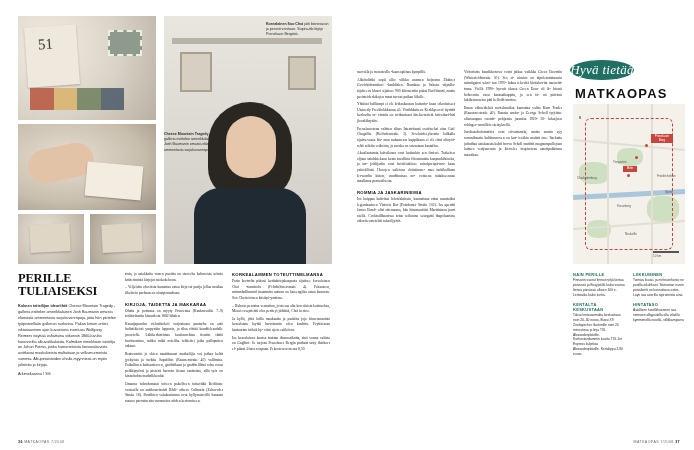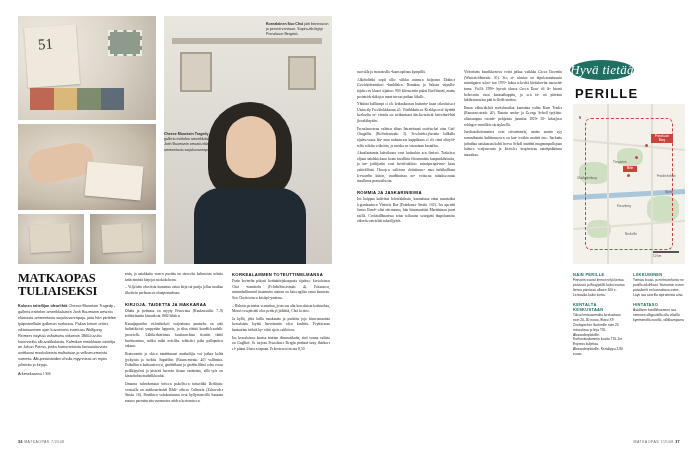--- a/index.html
+++ b/index.html
@@ -421,21 +421,21 @@
 
       <div class="cap cap-right">
         <b>Korealainen Soo Choi</b>
         <span>jätti bisnesuran ja perusti verstaan. Supira-tila löytyi Prenzlauer Bergistä.</span>
       </div>
     </div>
 
     <div class="lp-cols">
 
       <div class="col">
-        <h1 class="headline">MATKAOPAS TULIAISEKSI</h1>
+        <h1 class="headline">PERILLE TULIAISEKSI</h1>
         <p class="standfirst">
           <b>Kolmen taiteilijan ideariihtä</b>
           <span>Cheese Mountain Tragedy -galleria esittelee amerikkalaisen Josh Baumanin omasta elämästä ammentavia sarjakuvanrripoja, joita hän piirtelee työpisteellään gallerian nurkassa. Pakan kirnen artisti, viktoriaanisen ajan kuvastosta inoistuva Wolfgang Reimers näyttää vahattuina viikonsin 1800-luvulta karanneilta alkuvaikkalaista. Kolmikon nimekkään taiteilija on Johan Potma, jonka humoristisista fantasiakuvista avittkovat maskuliinista maltaitaan jo velkumurmeista summia. Alkuperäisteiden ohalla myynnissä on myös julisteita ja kirjoja.</span>
         </p>
         <p class="standfirst" style="margin-top:3px">Arkimekaansa / SG</p>
       </div>
 
       <div class="col">
         <p class="para first">sista, ja asiakkaita varren puoitin on strovelta kahmeista solmia kriiterimistä kirjojen tuokokehoun.</p>
         <p class="para">– Veljeistin ohvetista kamattaa ostaa kirja tai parija jollaa matkaa ilkeittein parhaaseen olastpostarhaan.</p>
@@ -477,21 +477,21 @@
       </div>
       <div class="col">
         <p class="para">Victoriarta baarikkoretva voint jatkaa vaikkka Green Doorriin (Winterfeldtstraße 50). Ses si- niasius on täpoletumitnuuin mimiigston seksi- tan 1970- lukua tekevitä kiritakovita muisoitt- tuma. Viellä 1990- hyvuit aloasa Green Door oli lä- hiemä hohoemin vaon kantaaikappita, ja sen tä- nä päivänä lukiheinnavina päti kellodit mottoa.</p>
         <p class="para">Ilman vähnetkehät ravitelmuikat kamattaa valita Kum Trader (Rauanreestraße 40). Raunin amita- ja George Scholl tyrjtittee alienaunpua roomit- pohjainia juomiaa 1920- 30- lukuijoen schlager- musilkin säestyksellä.</p>
         <p class="para">Jurohaaoholomaittet ovat erivatmmita, mutta suurin syy rommibaarin kultituusoven on kut- teräkin maitrit ime. Itsekatta jultutltaa asiakuusta kohti horvu Scholl mutittit magnumpullojaan laittees vertjuuvasta ja kiertelee inspiroivaa ataoitpakktuun maastkaa.</p>
       </div>
     </div>
 
     <div class="badge">Hyvä tietää</div>
 
-    <div class="city-title">PERILLE</div>
+    <div class="city-title">MATKAOPAS</div>
 
     <div class="map">
       <div class="green g1"></div>
       <div class="green g2"></div>
       <div class="green g3"></div>
       <div class="green g4"></div>
       <div class="water"></div>
       <div class="road r1"></div>
       <div class="road r2"></div>
       <div class="road r3"></div>

